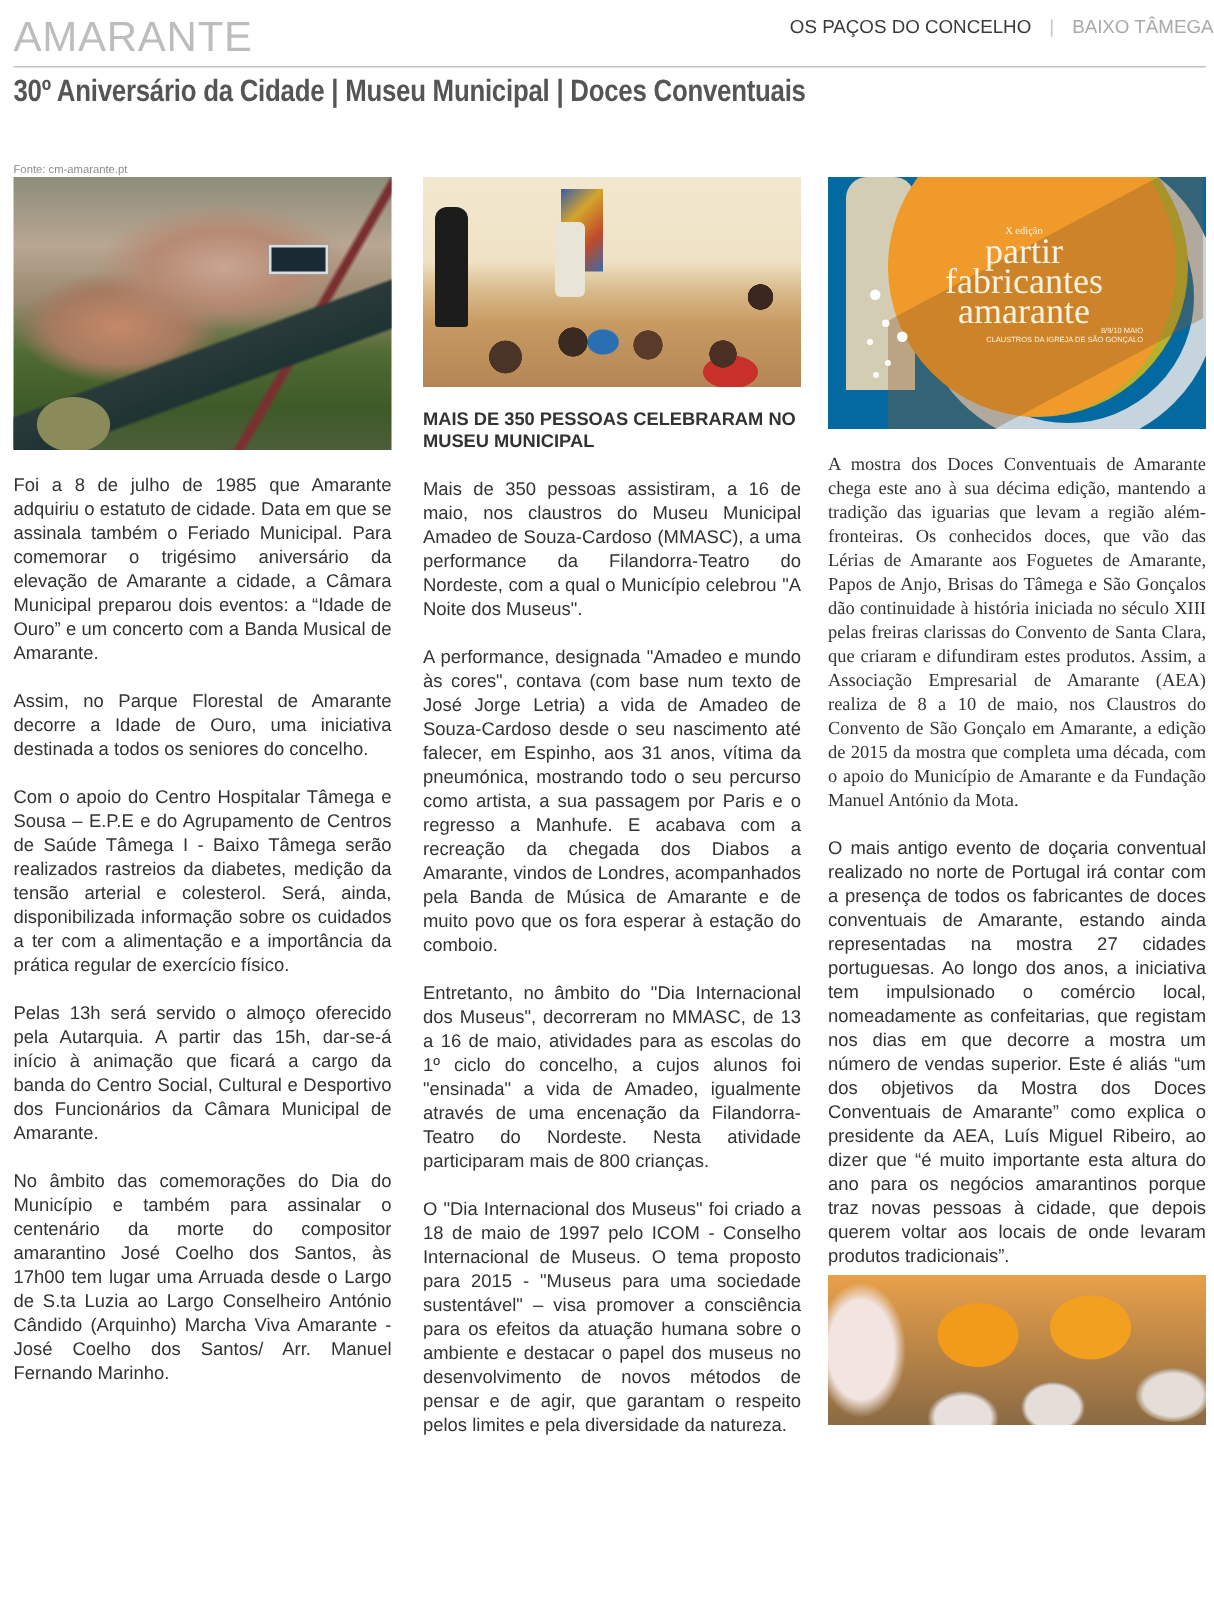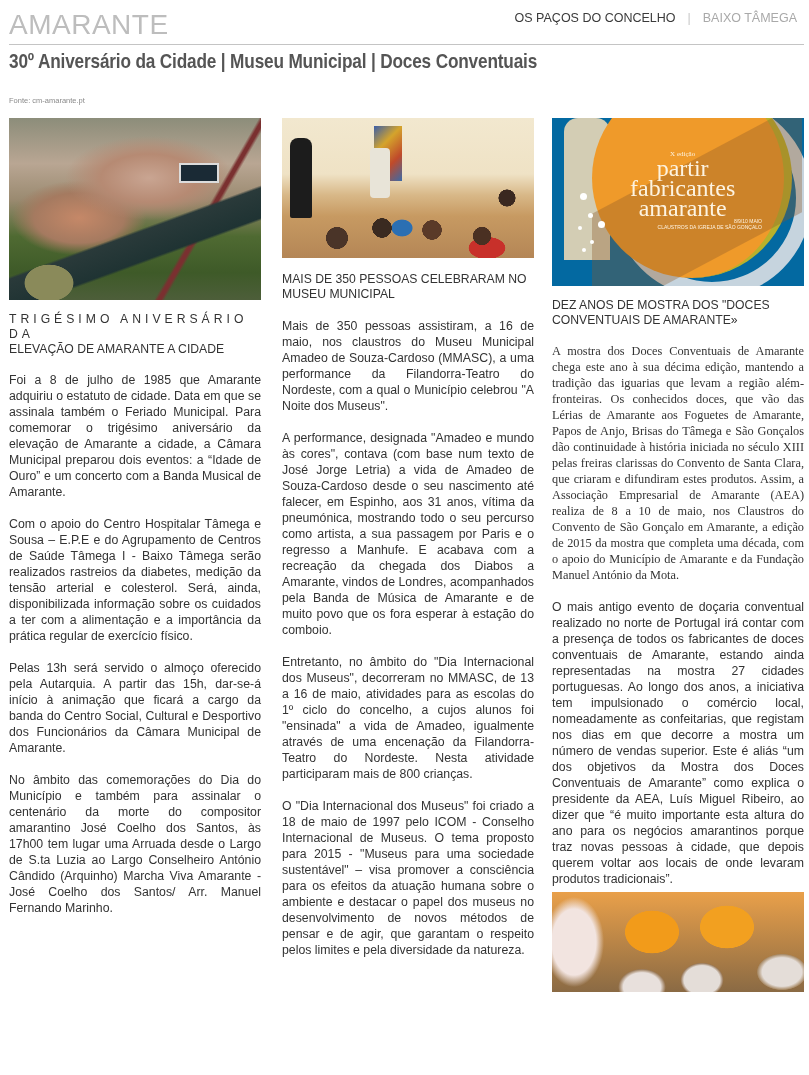--- a/index.html
+++ b/index.html
@@ -1,26 +1,26 @@
 <!DOCTYPE html>
 <html><head>
 <meta charset="utf-8">
 <style>
   * { box-sizing: border-box; margin: 0; padding: 0; }
   html, body { width: 809px; height: 1075px; background: #ffffff; overflow: hidden; }
   body { position: relative; font-family: "Liberation Sans", sans-serif; color: #333333; }
 
   .masthead { position: absolute; left: 9px; top: 8px; font-size: 28px; color: #bdbdbd; letter-spacing: 0.5px; font-weight: normal; line-height: 34px; }
-  .section-nav { position: absolute; right: 12px; top: 10px; font-size: 12.5px; line-height: 16px; white-space: nowrap; }
+  .section-nav { position: absolute; right: 0; top: 10px; font-size: 12.5px; line-height: 16px; white-space: nowrap; }
   .section-nav .current { color: #3a3a3a; }
   .section-nav .sep { color: #c8c8c8; margin: 0 12px; }
   .section-nav .other { color: #a9a9a9; }
   .rule { position: absolute; left: 9px; top: 44px; width: 795px; height: 1px; background: #c4c4c4; }
   .page-title { position: absolute; left: 9px; top: 47px; font-size: 20.5px; font-weight: bold; color: #555555; line-height: 28px; transform: scaleX(0.84); transform-origin: left top; white-space: nowrap; letter-spacing: -0.2px; }
-  .source { position: absolute; left: 9px; top: 96px; font-size: 7.5px; color: #8a8a8a; }
+  .source { position: absolute; left: 9px; top: 108px; font-size: 7.5px; color: #8a8a8a; }
 
   .col { position: absolute; top: 118px; width: 252px; }
   .col1 { left: 9px; }
   .col2 { left: 282px; }
   .col3 { left: 552px; }
 
   .photo { width: 252px; position: relative; overflow: hidden; }
 
   .ph-aerial { height: 182px; background:
       radial-gradient(ellipse 40px 30px at 40px 165px, #8a8a5a 60%, transparent 62%),
@@ -57,21 +57,21 @@
 
   .ph-sweets { height: 100px; background:
       radial-gradient(ellipse 38px 30px at 100px 40px, #f29b1a 70%, transparent 72%),
       radial-gradient(ellipse 38px 30px at 175px 35px, #f2a020 70%, transparent 72%),
       radial-gradient(ellipse 30px 24px at 150px 88px, #e4ddd8 60%, #9a7a5a 70%, transparent 72%),
       radial-gradient(ellipse 36px 26px at 230px 80px, #e4ddd8 55%, #a88a66 68%, transparent 70%),
       radial-gradient(ellipse 34px 26px at 90px 95px, #e8e0dc 55%, #9a7a58 68%, transparent 70%),
       radial-gradient(ellipse 40px 60px at 22px 50px, #f2e4e0 55%, transparent 75%),
       linear-gradient(180deg, #e9a04a, #8a6a44); }
 
-  .heading { font-weight: normal; font-size: 12.2px; line-height: 15px; color: #333333; text-transform: uppercase; }
+  .heading { font-weight: bold; font-size: 12.2px; line-height: 15px; color: #333333; text-transform: uppercase; }
   .col1 .heading { margin-top: 12px; letter-spacing: 0px; }
   .col2 .heading { margin-top: 14px; }
   .col3 .heading { margin-top: 12px; }
   .col1 .heading .spread { letter-spacing: 4px; }
 
   .body p { font-size: 12.3px; line-height: 16px; text-align: justify; color: #333333; margin-top: 16px; }
   .col1 .body p:first-child { margin-top: 15px; }
   .col2 .body p:first-child { }
   .col3 .body p:first-child { margin-top: 15px; font-family: Liberation Serif, serif; }
   .col3 .ph-sweets { margin-top: 5px; }
@@ -84,26 +84,23 @@
   <span class="current">OS PAÇOS DO CONCELHO</span><span class="sep">|</span><span class="other">BAIXO TÂMEGA</span>
 </div>
 <div class="rule"></div>
 <div class="page-title">30º Aniversário da Cidade | Museu Municipal | Doces Conventuais</div>
 <div class="source">Fonte: cm-amarante.pt</div>
 
 <div class="col col1">
   <div class="photo ph-aerial">
     <div class="bldg"></div>
   </div>
-  <div class="heading">
-    <span class="spread">TRIGÉSIMO ANIVERSÁRIO DA</span><br>
-    <span>ELEVAÇÃO DE AMARANTE A CIDADE</span>
-  </div>
   <div class="body">
     <p>Foi a 8 de julho de 1985 que Amarante adquiriu o estatuto de cidade. Data em que se assinala também o Feriado Municipal. Para comemorar o trigésimo aniversário da elevação de Amarante a cidade, a Câmara Municipal preparou dois eventos: a “Idade de Ouro” e um concerto com a Banda Musical de Amarante.</p>
+    <p>Assim, no Parque Florestal de Amarante decorre a Idade de Ouro, uma iniciativa destinada a todos os seniores do concelho.</p>
     <p>Com o apoio do Centro Hospitalar Tâmega e Sousa – E.P.E e do Agrupamento de Centros de Saúde Tâmega I - Baixo Tâmega serão realizados rastreios da diabetes, medição da tensão arterial e colesterol. Será, ainda, disponibilizada informação sobre os cuidados a ter com a alimentação e a importância da prática regular de exercício físico.</p>
     <p>Pelas 13h será servido o almoço oferecido pela Autarquia. A partir das 15h, dar-se-á início à animação que ficará a cargo da banda do Centro Social, Cultural e Desportivo dos Funcionários da Câmara Municipal de Amarante.</p>
     <p>No âmbito das comemorações do Dia do Município e também para assinalar o centenário da morte do compositor amarantino José Coelho dos Santos, às 17h00 tem lugar  uma Arruada desde o Largo de S.ta Luzia ao Largo Conselheiro António Cândido (Arquinho) Marcha Viva Amarante - José Coelho dos Santos/ Arr. Manuel Fernando Marinho.</p>
   </div>
 </div>
 
 <div class="col col2">
   <div class="photo ph-museum">
     <div class="art"></div>
     <div class="actor"></div>
@@ -134,19 +131,18 @@
       <span class="ed">X edição</span>
       <span class="w">partir</span>
       <span class="w">fabricantes</span>
       <span class="w">amarante</span>
     </div>
     <div class="poster-sub">
       <div>8/9/10 MAIO</div>
       <div>CLAUSTROS DA IGREJA DE SÃO GONÇALO</div>
     </div>
   </div>
-  <div class="heading">DEZ ANOS DE MOSTRA DOS "DOCES CONVENTUAIS DE AMARANTE»</div>
   <div class="body">
     <p>A mostra dos Doces Conventuais de Amarante chega este ano à sua décima edição, mantendo a tradição das iguarias que levam a região além-fronteiras. Os conhecidos doces, que vão das Lérias de Amarante aos Foguetes de Amarante, Papos de Anjo, Brisas do Tâmega e São Gonçalos dão continuidade à história iniciada no século XIII pelas freiras clarissas do Convento de Santa Clara, que criaram e difundiram estes produtos. Assim, a Associação Empresarial de Amarante (AEA) realiza de 8 a 10 de maio, nos Claustros do Convento de São Gonçalo em Amarante, a edição de 2015 da mostra que completa uma década, com o apoio do Município de Amarante e da Fundação Manuel António da Mota.</p>
     <p>O mais antigo evento de doçaria conventual realizado no norte de Portugal irá contar com a presença de todos os fabricantes de doces conventuais de Amarante, estando ainda representadas na mostra 27 cidades portuguesas. Ao longo dos anos, a iniciativa tem impulsionado o comércio local, nomeadamente as confeitarias, que registam nos dias em que decorre a mostra um número de vendas superior. Este é aliás “um dos objetivos da Mostra dos Doces Conventuais de Amarante” como explica o presidente da AEA, Luís Miguel Ribeiro, ao dizer que “é muito importante esta altura do ano para os negócios amarantinos porque traz novas pessoas à cidade, que depois querem voltar aos locais de onde levaram produtos tradicionais”.</p>
   </div>
   <div class="photo ph-sweets"></div>
 </div>
 
 </body></html>

